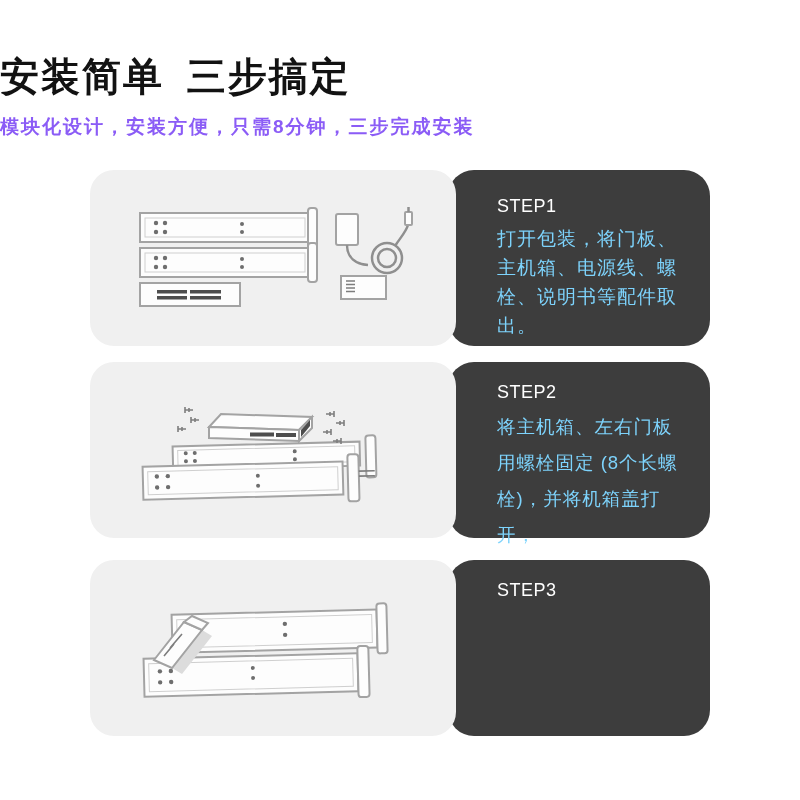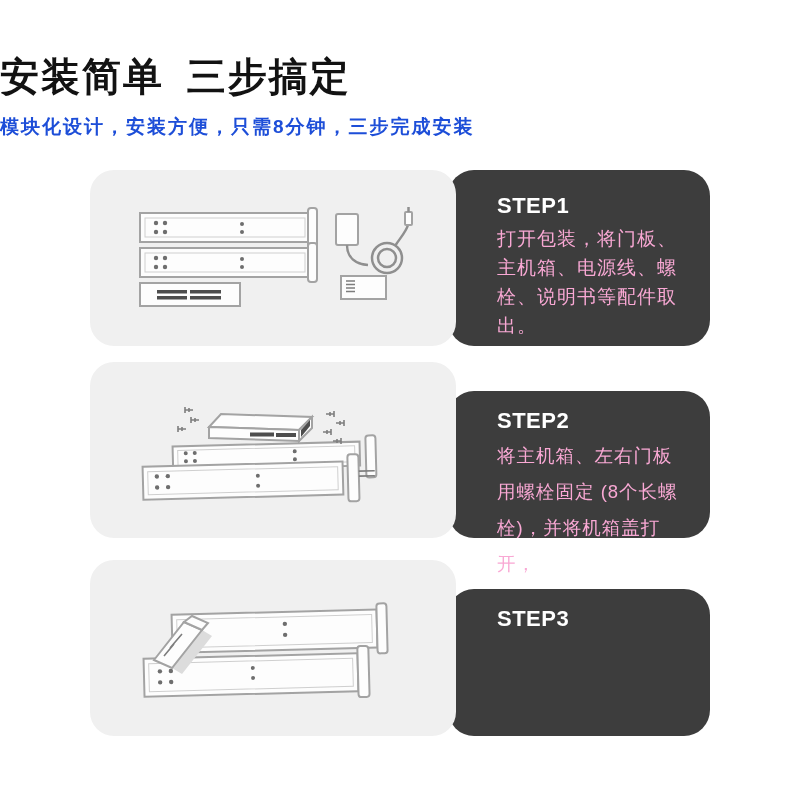--- a/index.html
+++ b/index.html
@@ -18,21 +18,21 @@
     font-weight: 800;
     color: #121212;
     letter-spacing: 2px;
     word-spacing: 10px;
     line-height: 1.2;
   }
   .subtitle {
     margin-top: 13px;
     font-size: 19px;
     font-weight: 700;
-    color: #1d4ed8;
+    color: #8b5cf6;
     letter-spacing: 2px;
   }
 
   
   .steps { width: 620px; margin: 30px auto 0 auto; }
   .step-card { position: relative; height: 176px; width: 620px; }
   .step-card.s2 { margin-top: 16px; }
   .step-card.s3 { margin-top: 22px; }
 
   .desc-panel {
@@ -48,35 +48,35 @@
     left: 0; top: 0; bottom: 0;
     width: 366px;
     background: #f0f0f0;
     border-radius: 24px;
     z-index: 2;
     overflow: hidden;
   }
   .illus-panel svg { display: block; width: 366px; height: 176px; }
 
   .step-label {
-    font-size: 22px;
-    font-weight: 700;
+    font-size: 18px;
+    font-weight: 400;
     color: #ffffff;
     letter-spacing: 0.5px;
     line-height: 24px;
   }
   .step-text {
     margin-top: 6px;
     font-size: 19px;
-    color: #f9a8d4;
+    color: #7dd3fc;
     letter-spacing: 1px;
     line-height: 29px;
     white-space: pre-line;
   }
-  .step-card.s2 .desc-panel, .step-card.s3 .desc-panel { padding-top: 18px; margin-top: 29px; }
+  .step-card.s2 .desc-panel, .step-card.s3 .desc-panel { padding-top: 18px; }
   .step-card.s2 .step-text, .step-card.s3 .step-text {
     font-size: 18.5px;
     line-height: 36px;
     margin-top: 5px;
   }
 
   
   .lineart { stroke: #a3a3a3; fill: #fdfdfd; stroke-width: 2; }
   .lineart-thin { stroke: #cfcfcf; fill: none; stroke-width: 1; }
   .dark-detail { fill: #4d4d4d; stroke: none; }

